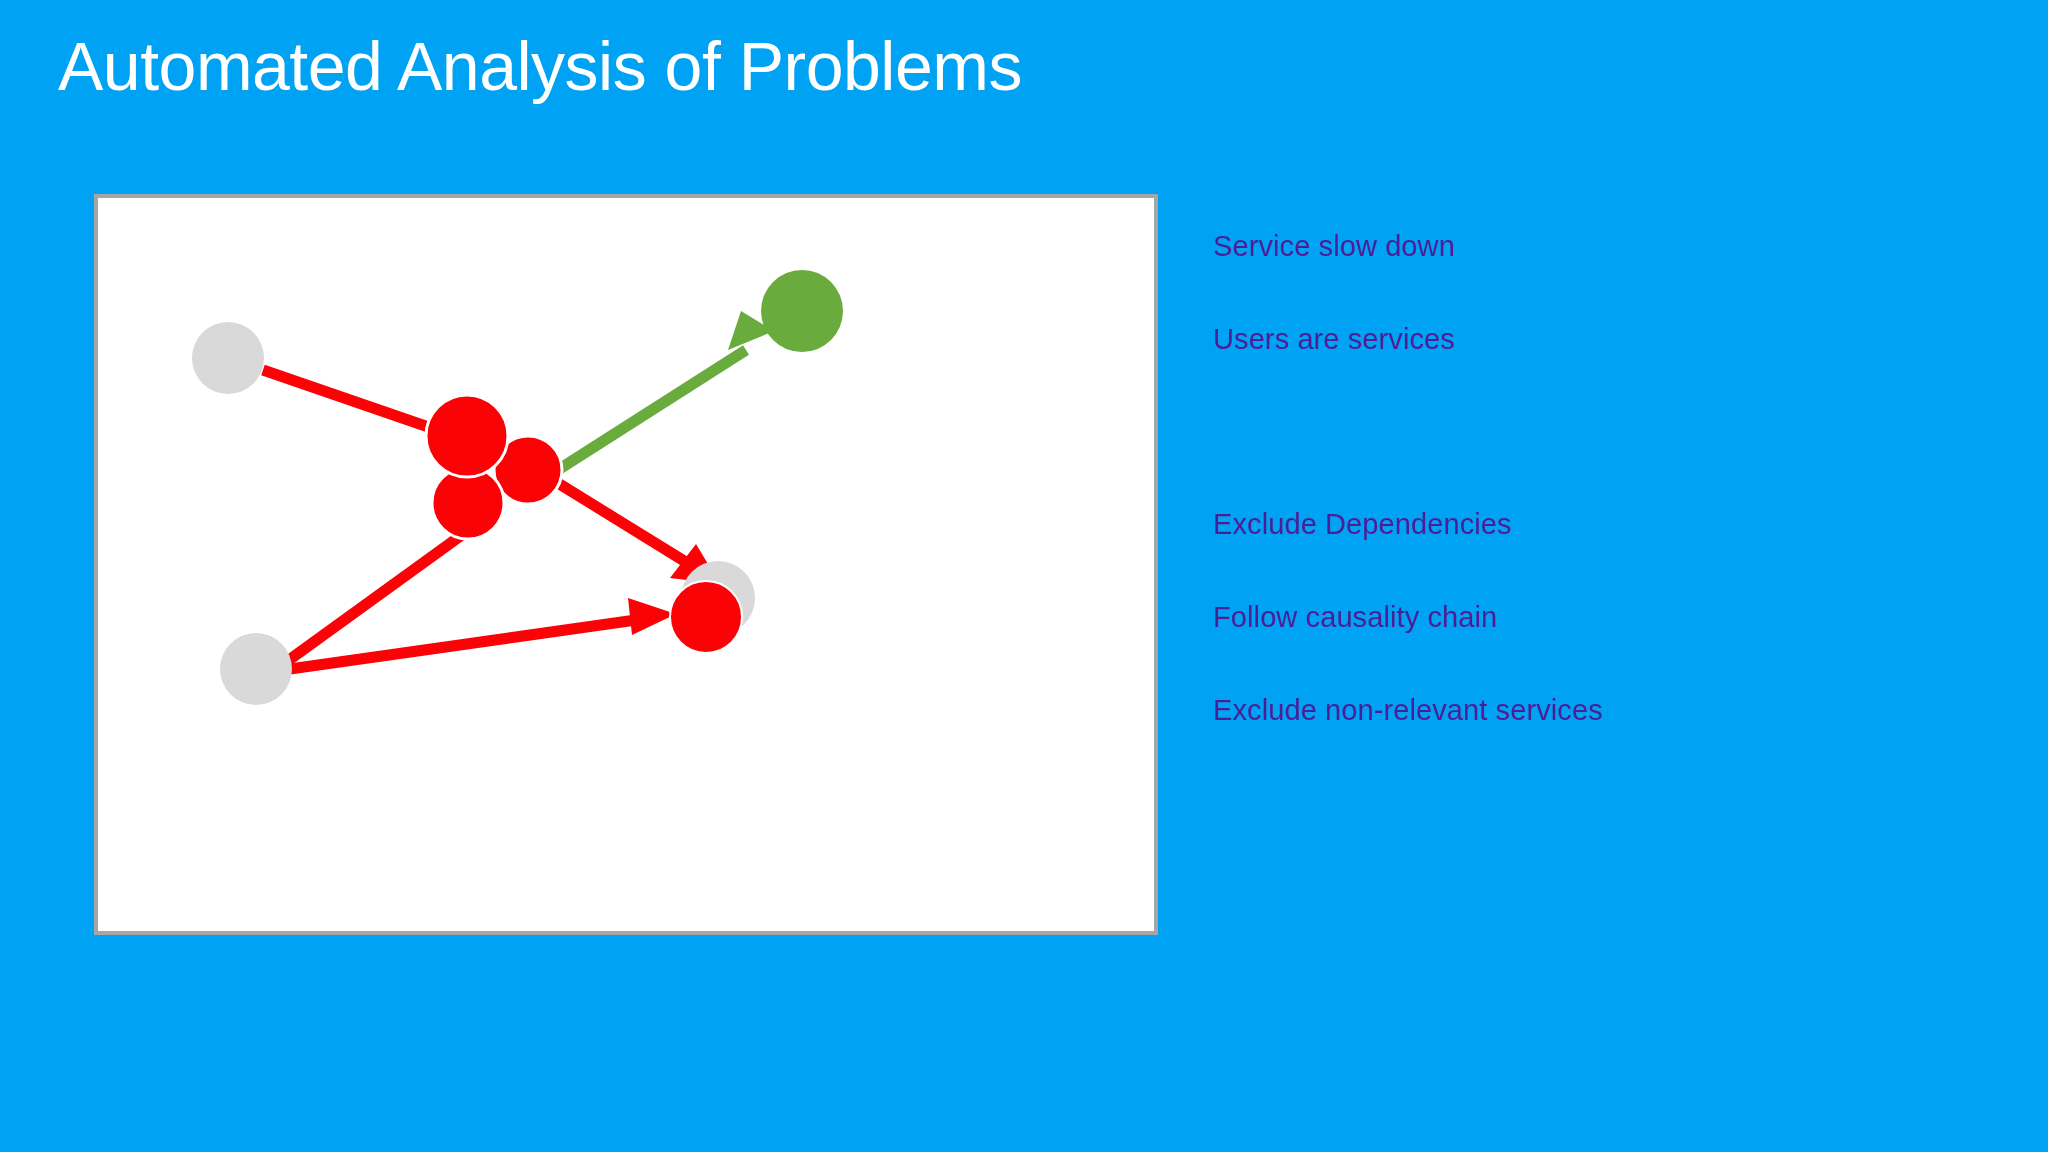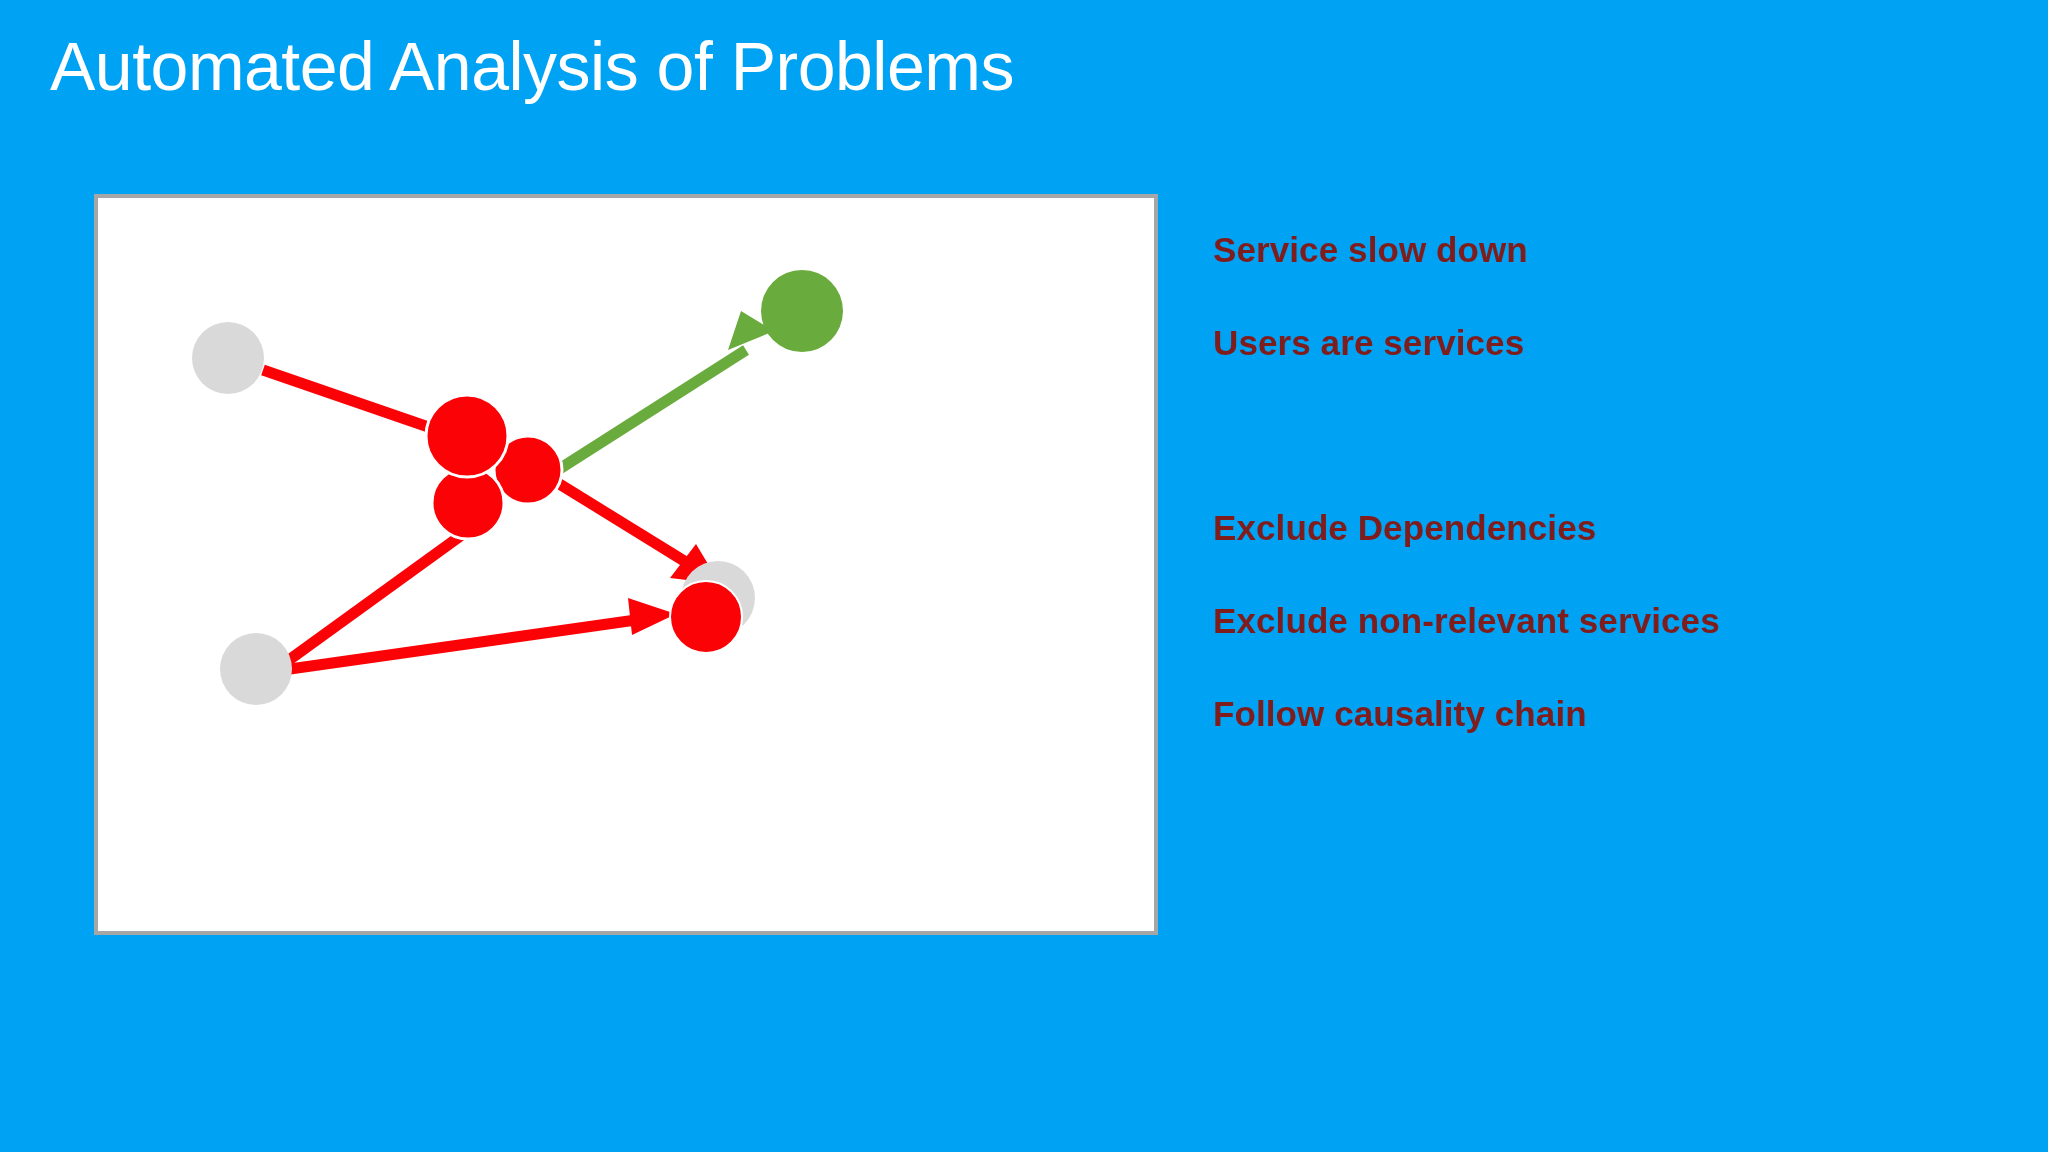--- a/index.html
+++ b/index.html
@@ -12,21 +12,21 @@
     width: 2048px;
     height: 1152px;
     background: #00a2f3;
     overflow: hidden;
     font-family: "Liberation Sans", sans-serif;
   }
 
   
   #slide-title {
     position: absolute;
-    left: 50px;
+    left: 58px;
     top: 28px;
     font-size: 68px;
     font-weight: 300;
     color: #ffffff;
     letter-spacing: -0.5px;
     white-space: nowrap;
     line-height: 1.12;
   }
 
   
@@ -50,23 +50,23 @@
   }
 
   
   #bullet-column {
     position: absolute;
     left: 1213px;
     top: 232px;
     width: 760px;
   }
   .bullet-line {
-    font-size: 35px;
-    font-weight: 700;
-    color: #7f1d1d;
+    font-size: 29px;
+    font-weight: 400;
+    color: #4c1d95;
     line-height: 1;
     height: 46px;
     margin-bottom: 47px;
     white-space: nowrap;
     letter-spacing: 0.1px;
   }
   .bullet-line.spacer-after {
     margin-bottom: 139px;
   }
   .bullet-line:last-child {
@@ -109,17 +109,17 @@
 
       <circle cx="704" cy="113" r="41" fill="#6aab3e"></circle>
     </svg>
   </div>
 
   <div id="bullet-column">
     <div class="bullet-line">Service slow down</div>
     <div class="bullet-line spacer-after">Users are services</div>
 
     <div class="bullet-line">Exclude Dependencies</div>
+    <div class="bullet-line">Follow causality chain</div>
     <div class="bullet-line">Exclude non-relevant services</div>
-    <div class="bullet-line">Follow causality chain</div>
   </div>
 
 </div>
 
 </body></html>

